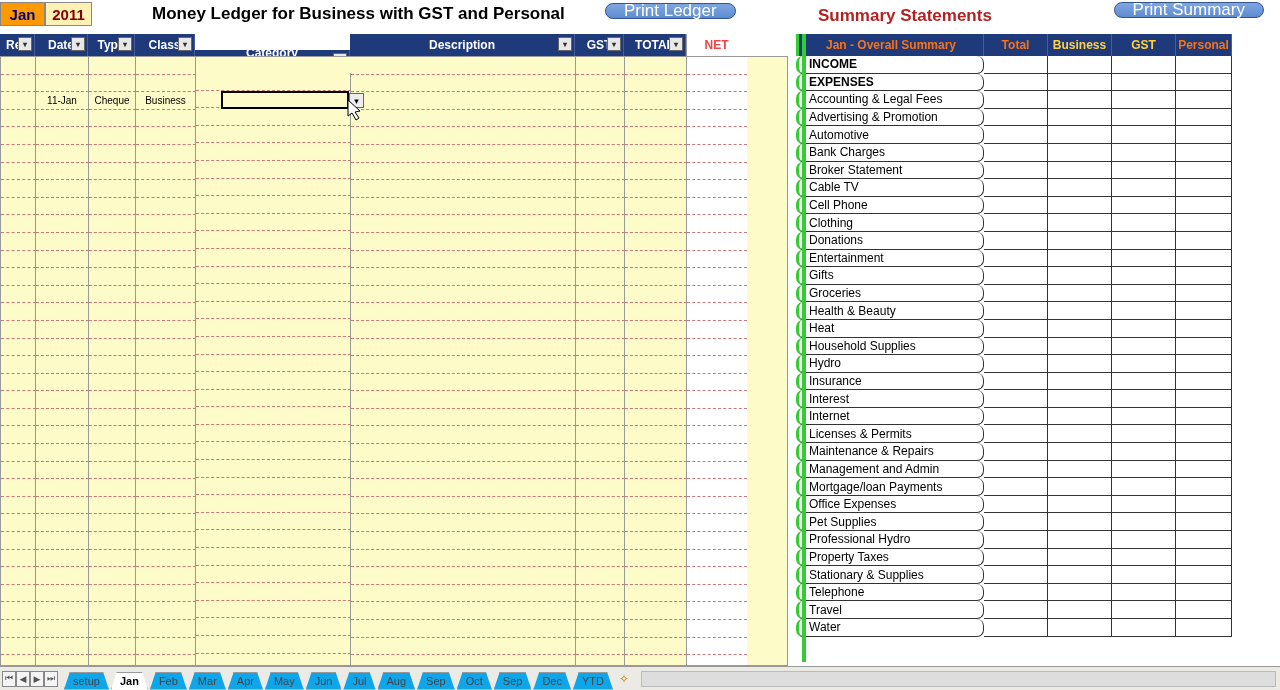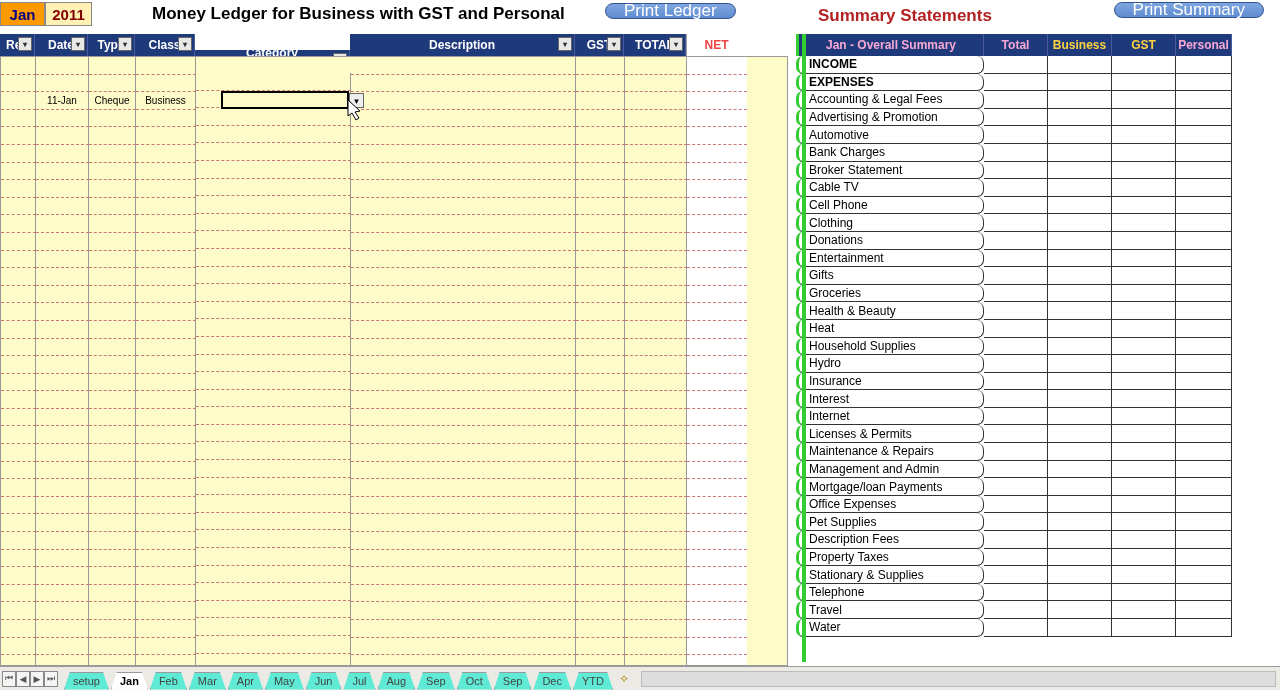--- a/index.html
+++ b/index.html
@@ -109,21 +109,21 @@
   }
   .cursor-icon {
     position:absolute; left:346px; top:98px; font-size:18px; color:#000; pointer-events:none;
   }
 
   
   .sum-hdr {
     display:flex; height:22px; margin-top:34px;
   }
   .sum-hdr-cell {
-    background:#1f3a7a; color:#f9a8d4; font-weight:bold; font-size:12px;
+    background:#1f3a7a; color:#f97316; font-weight:bold; font-size:12px;
     display:flex; align-items:center; justify-content:center;
     border-right:1px solid #4a5a9a;
   }
   .sum-hdr-cell.gst { color:#ffd23f; }
   .w-sum-label{width:188px;}
   .w-sum-col{width:64px;}
   .w-sum-last{width:56px;}
 
   .sum-body { font-size:12px; }
   .sum-row { display:flex; height:17.6px; }
@@ -146,21 +146,21 @@
     background:#eceae4; border-top:1px solid #999;
     display:flex; align-items:center; font-size:11px;
   }
   .nav-btns { display:flex; margin-left:2px; }
   .nav-btn {
     width:14px; height:16px; border:1px solid #888; background:#f4f4f4;
     margin-right:0px; display:flex; align-items:center; justify-content:center;
     font-size:9px; color:#555; cursor:pointer;
   }
   .tab {
-    background:#5eead4; border:1px solid #999; border-bottom:none;
+    background:#0ea5e9; border:1px solid #999; border-bottom:none;
     padding:2px 8px; margin-left:2px; border-radius:0 0 0 0;
     position:relative; top:2px; cursor:pointer; color:#444;
     clip-path: polygon(6px 0, calc(100% - 6px) 0, 100% 100%, 0 100%);
   }
   .tab.active { background:#fff; color:#000; font-weight:bold; border-bottom:1px solid #fff;}
   .tab.setup{ margin-left:6px;}
   .scroll-track{
     flex:1; height:16px; background:#ddd; margin:0 4px; border:1px solid #bbb;
     position:relative;
   }
@@ -819,21 +819,21 @@
           <div class="sum-cell last"></div>
         </div>
         <div class="sum-row">
           <div class="sum-label left-green">Pet Supplies</div>
           <div class="sum-cell"></div>
           <div class="sum-cell"></div>
           <div class="sum-cell"></div>
           <div class="sum-cell last"></div>
         </div>
         <div class="sum-row">
-          <div class="sum-label left-green">Description Fees</div>
+          <div class="sum-label left-green">Professional Hydro</div>
           <div class="sum-cell"></div>
           <div class="sum-cell"></div>
           <div class="sum-cell"></div>
           <div class="sum-cell last"></div>
         </div>
         <div class="sum-row">
           <div class="sum-label left-green">Property Taxes</div>
           <div class="sum-cell"></div>
           <div class="sum-cell"></div>
           <div class="sum-cell"></div>

